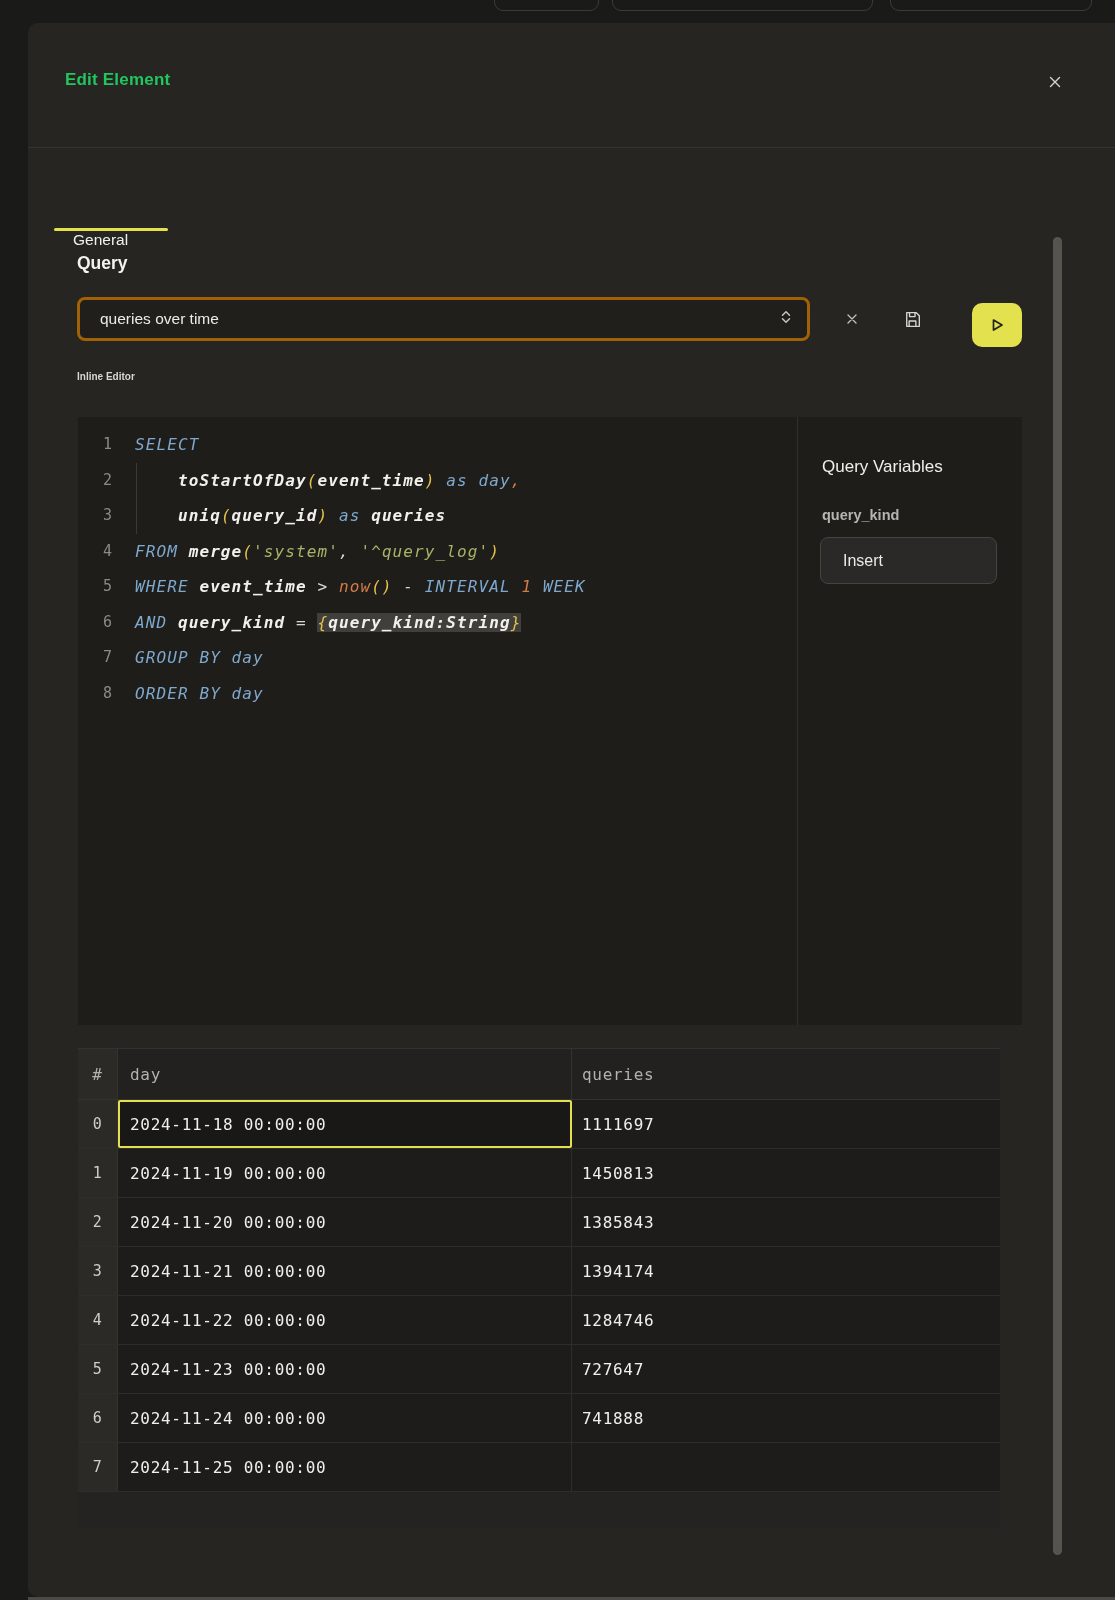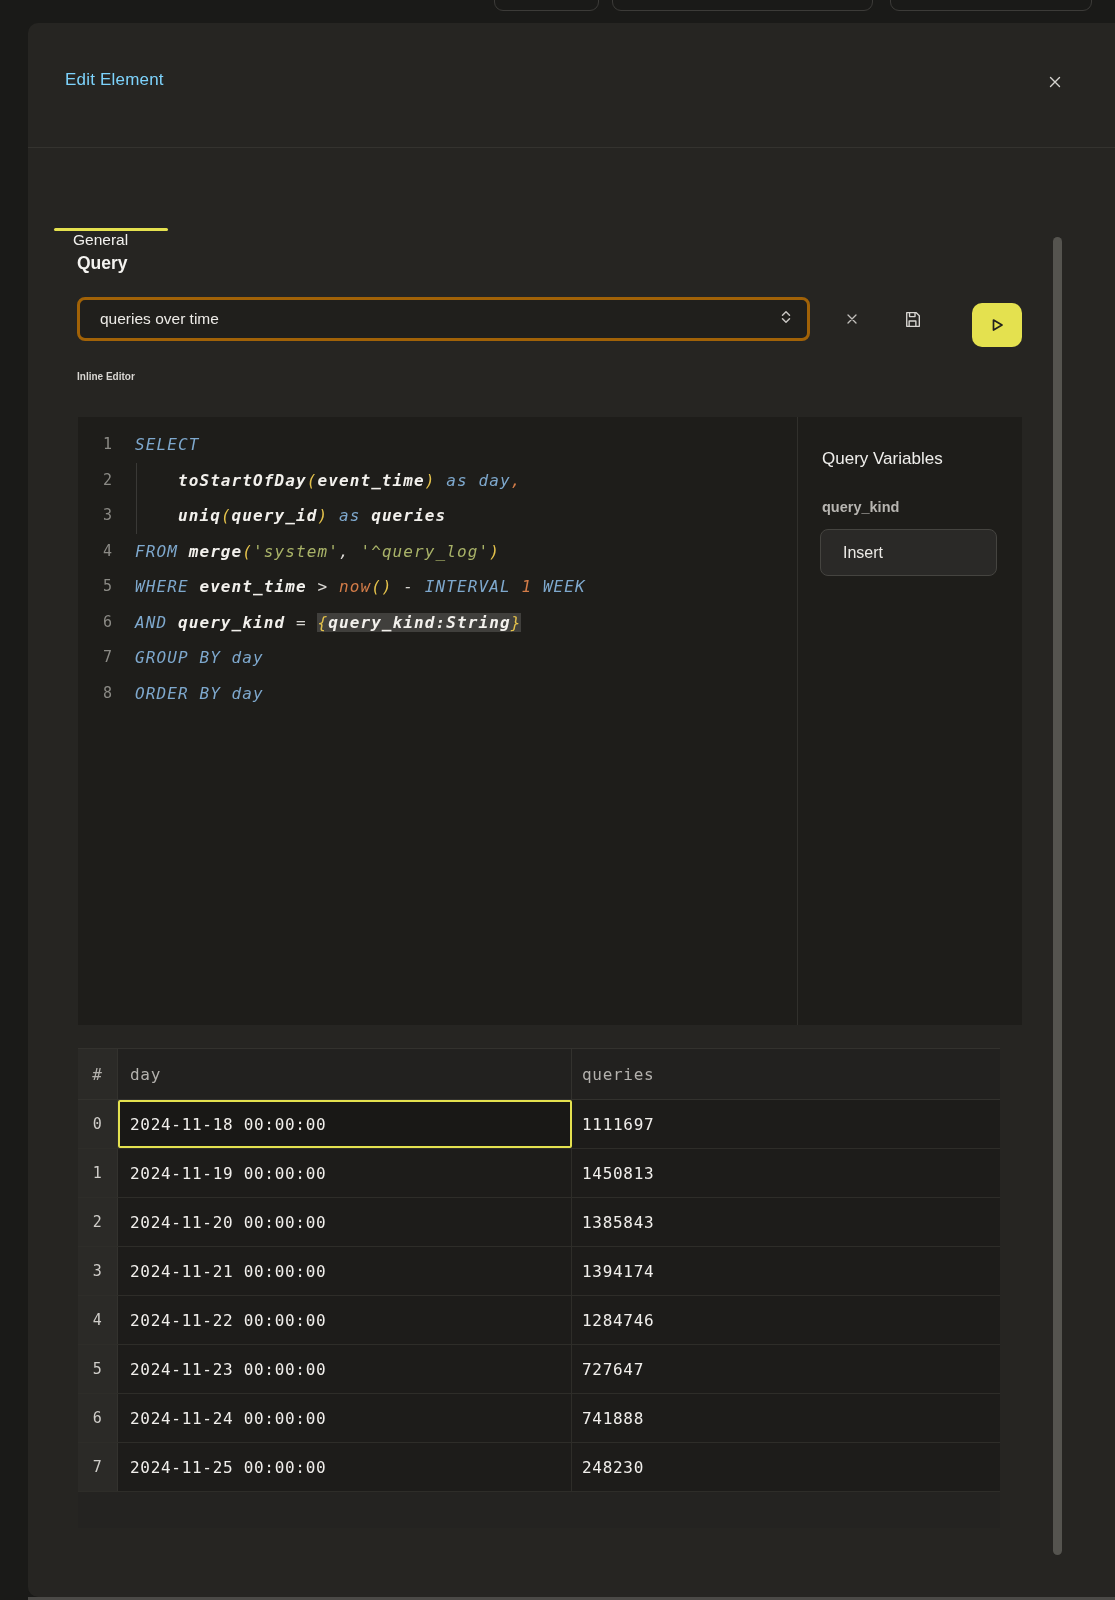--- a/index.html
+++ b/index.html
@@ -11,21 +11,21 @@
   
   .bg-tab{position:absolute;top:-32px;height:41px;border:1px solid #3c3b38;border-radius:9px;background:transparent;}
   .bg-tab.t1{left:494px;width:103px;}
   .bg-tab.t2{left:612px;width:259px;}
   .bg-tab.t3{left:890px;width:200px;}
 
   .modal{
     position:absolute;left:28px;top:23px;width:1087px;height:1574px;
     background:#262522;border-radius:10px 0 0 10px;
   }
-  .modal-title{position:absolute;left:37px;top:47px;font-size:17px;font-weight:400;color:#7dd3fc;letter-spacing:.2px;}
+  .modal-title{position:absolute;left:37px;top:47px;font-size:17px;font-weight:700;color:#22c55e;letter-spacing:.2px;}
   .close-btn{position:absolute;left:1012px;top:44px;width:30px;height:30px;display:flex;align-items:center;justify-content:center;cursor:pointer;}
   .header-divider{position:absolute;left:0;top:124px;width:1087px;height:1px;background:#34332f;}
 
   .tab{position:absolute;left:45px;top:163px;font-size:15.5px;color:#f1f0ed;cursor:pointer;margin-top:45px;}
   .tab-underline{position:absolute;left:26px;top:205px;width:114px;height:3px;background:var(--accent);border-radius:2px;}
 
   .query-heading{position:absolute;left:49px;top:230px;font-size:17.5px;font-weight:700;color:#f4f3f0;}
 
   .select{
     position:absolute;left:49px;top:274px;width:733px;height:44px;box-sizing:border-box;
@@ -52,21 +52,21 @@
   .tok.fn,.tok.fnh{color:var(--fn);font-weight:700;text-align:center;}
   .tok.par{color:var(--par);}
   .tok.str{color:var(--str);}
   .tok.num{color:var(--num);}
   .tok.def{color:#d9d7d3;}
   .tok.hl{background:var(--hlbg);}
   .indent-guide{position:absolute;left:58px;top:46px;width:1px;height:71px;background:#3a3936;}
 
   .vars-divider{position:absolute;left:719px;top:0;width:1px;height:608px;background:#31302c;}
   .vars-panel{position:absolute;left:720px;top:0;width:224px;height:608px;box-sizing:border-box;padding:24px 0 0 24px;}
-  .vars-title{font-size:17px;font-weight:500;color:#f0efec;margin:8px 0 30px 0;}
+  .vars-title{font-size:17px;font-weight:500;color:#f0efec;margin:16px 0 30px 0;}
   .var-name{font-size:14.5px;font-weight:600;color:#b7b5b1;margin:0 0 14px 0;}
   .insert-btn{
     width:177px;height:47px;box-sizing:border-box;margin-left:-2px;
     background:#2a2927;border:1px solid #454440;border-radius:8px;
     display:flex;align-items:center;padding-left:22px;
     color:#eceae6;font-size:16px;cursor:pointer;
   }
 
   .table{position:absolute;left:50px;top:1025px;width:922px;font-family:"DejaVu Sans Mono",monospace;}
   .t-header{display:flex;height:52px;box-sizing:border-box;background:#22211f;border-top:1px solid #33322e;border-bottom:1px solid #33322e;color:#b3b1ad;font-size:16px;letter-spacing:.7px;}
@@ -223,21 +223,20 @@
           <div class="c-queries">727647</div>
         </div>
         <div class="t-row">
           <div class="c-idx">6</div>
           <div class="c-day">2024-11-24 00:00:00</div>
           <div class="c-queries">741888</div>
         </div>
         <div class="t-row">
           <div class="c-idx">7</div>
           <div class="c-day">2024-11-25 00:00:00</div>
-          <div class="c-queries">248230</div>
         </div>
       </div>
     <div class="t-footer"></div>
   </div>
 
   <div class="scrollbar"></div>
 </div>
 
 <div class="bottom-strip"></div>
 

